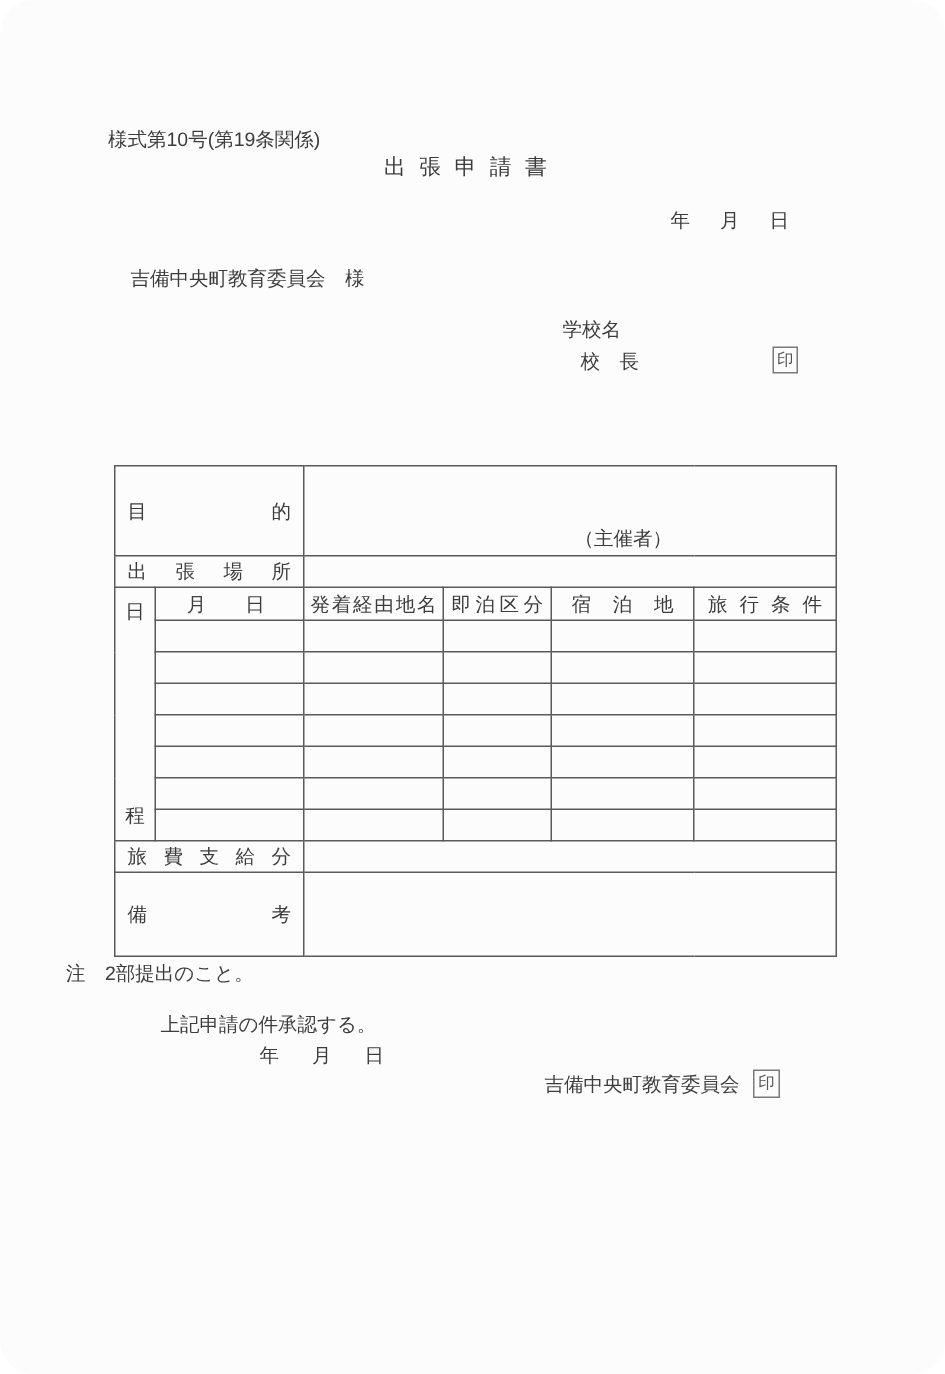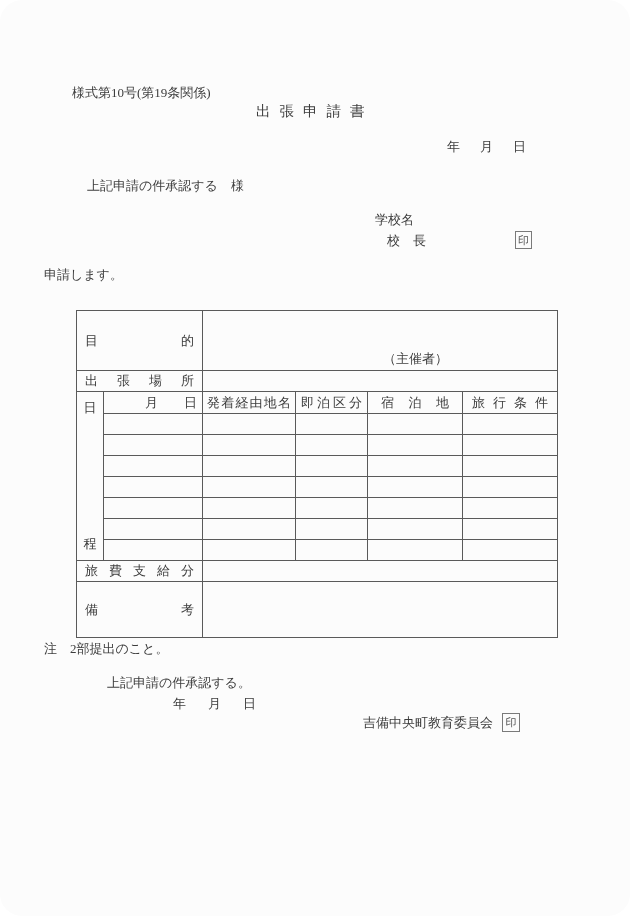--- a/index.html
+++ b/index.html
@@ -1,20 +1,20 @@
 <!DOCTYPE html>
 <html lang="ja"><head>
 <meta charset="utf-8">
 <style>
   html,body{margin:0;padding:0;}
   .page{
     position:relative;
     width:630px;height:916px;
     background:#fcfcfc;
-    font-family:Liberation Serif, serif;
+    font-family:Liberation Sans, sans-serif;
     color:#3c3c3c;
     font-size:13px;
     overflow:hidden;
     border-radius:22px;
   }
   .abs{position:absolute;white-space:nowrap;}
 
   #form-number{left:72px;top:84px;}
   #doc-title{left:256px;top:102px;font-size:14.5px;letter-spacing:9px;}
   #date-top{left:447px;top:138px;letter-spacing:20px;}
@@ -55,50 +55,49 @@
   .purpose-cell{position:relative;}
   .organizer{
     position:absolute;left:180px;right:10px;bottom:2px;
     display:flex;justify-content:flex-start;
   }
   .day-cell{vertical-align:middle;}
   .day-cell .vspread{
     display:flex;flex-direction:column;justify-content:space-between;
     align-items:center;height:160px;padding:3px 0;box-sizing:border-box;
   }
-  .month-day{text-align:right;padding-right:5px !important;}
+  .month-day{text-align:center;padding-right:5px !important;}
 
   #note{left:44px;top:640px;}
   #approval-statement{left:107px;top:674px;}
   #date-bottom{left:173px;top:695px;letter-spacing:22px;}
   #committee-line{left:363px;top:713px;display:flex;align-items:center;gap:9px;}
 </style>
 </head>
 <body>
 
 <div class="page">
 
   <div class="abs" id="form-number">様式第10号(第19条関係)</div>
 
   <div class="abs" id="doc-title">出張申請書</div>
 
   <div class="abs" id="date-top">年月日</div>
 
-  <div class="abs" id="recipient">上記申請の件承認する　様</div>
+  <div class="abs" id="recipient">吉備中央町教育委員会　様</div>
 
   <div class="abs" id="school-name">学校名</div>
 
   <div class="abs" id="principal-line">校　長</div>
 
   <div class="abs seal-box" id="seal-top">
     <span>印</span>
   </div>
 
   <div class="abs" id="paragraph">
-    <div class="l2">申請します。</div>
   </div>
 
   <table class="trip">
     <colgroup>
       <col style="width:27px">
         <col style="width:99px">
         <col style="width:93px">
       <col style="width:72px">
         <col style="width:95px">
         <col style="width:95px">

